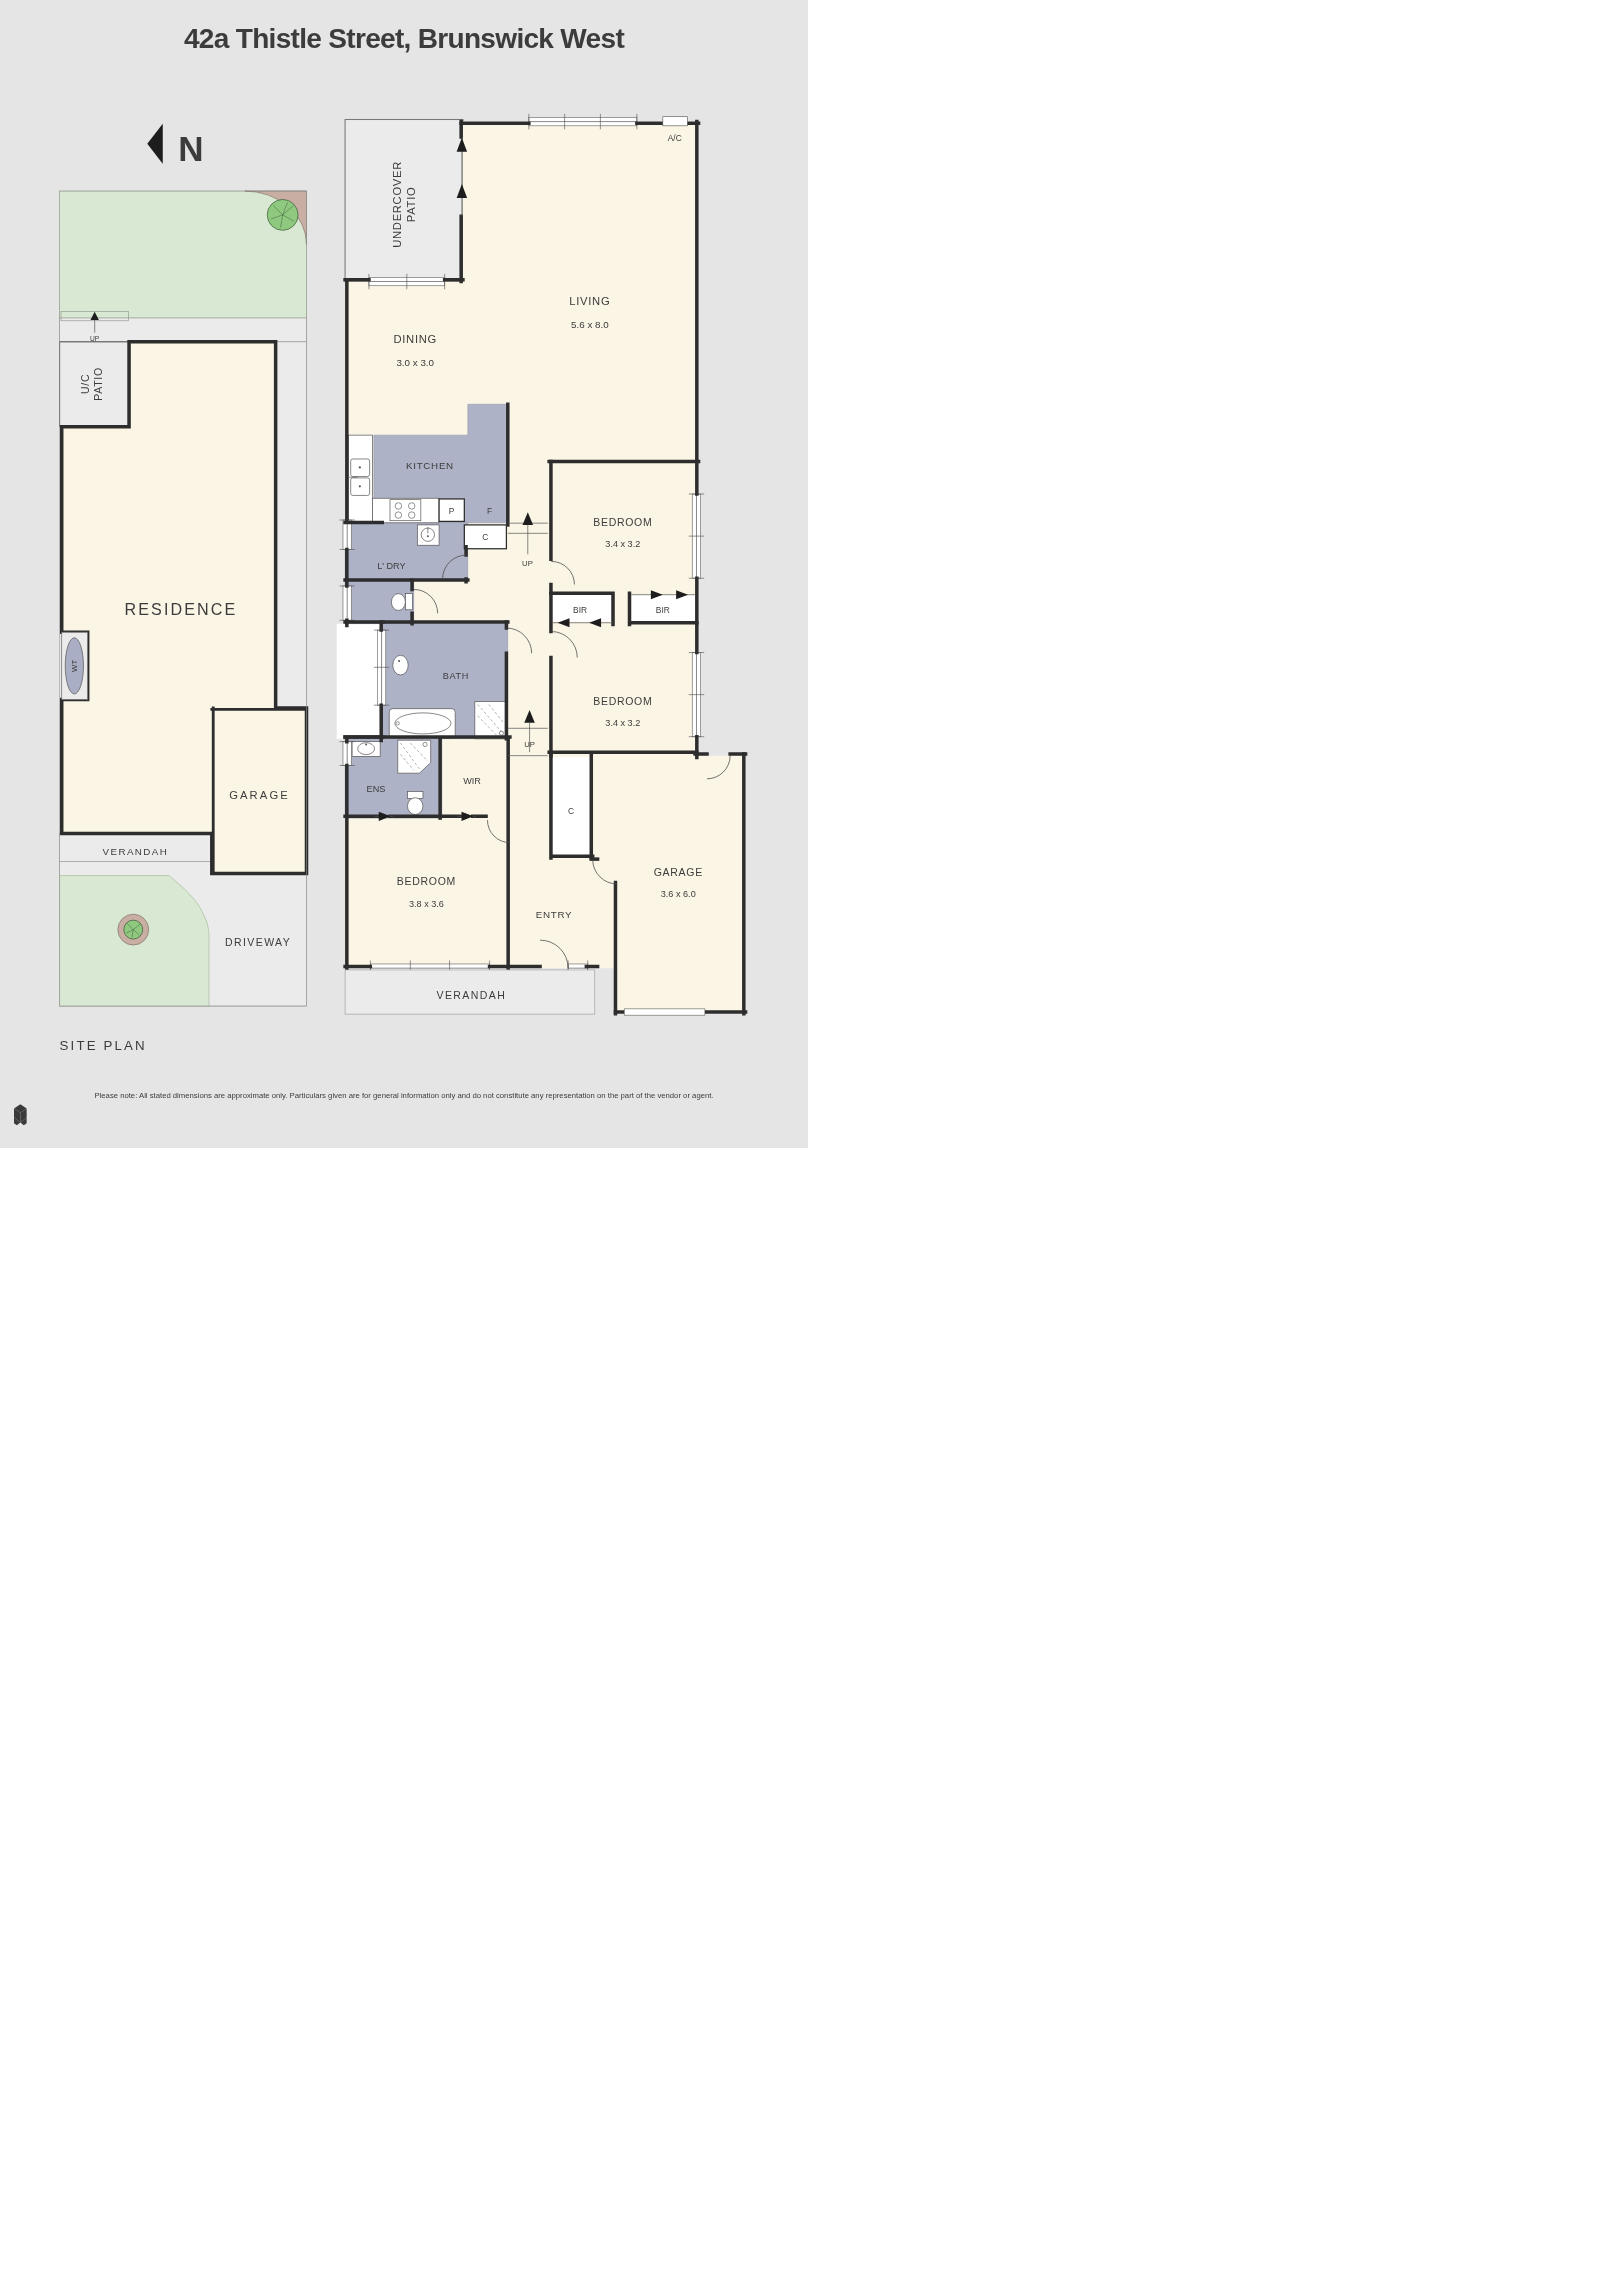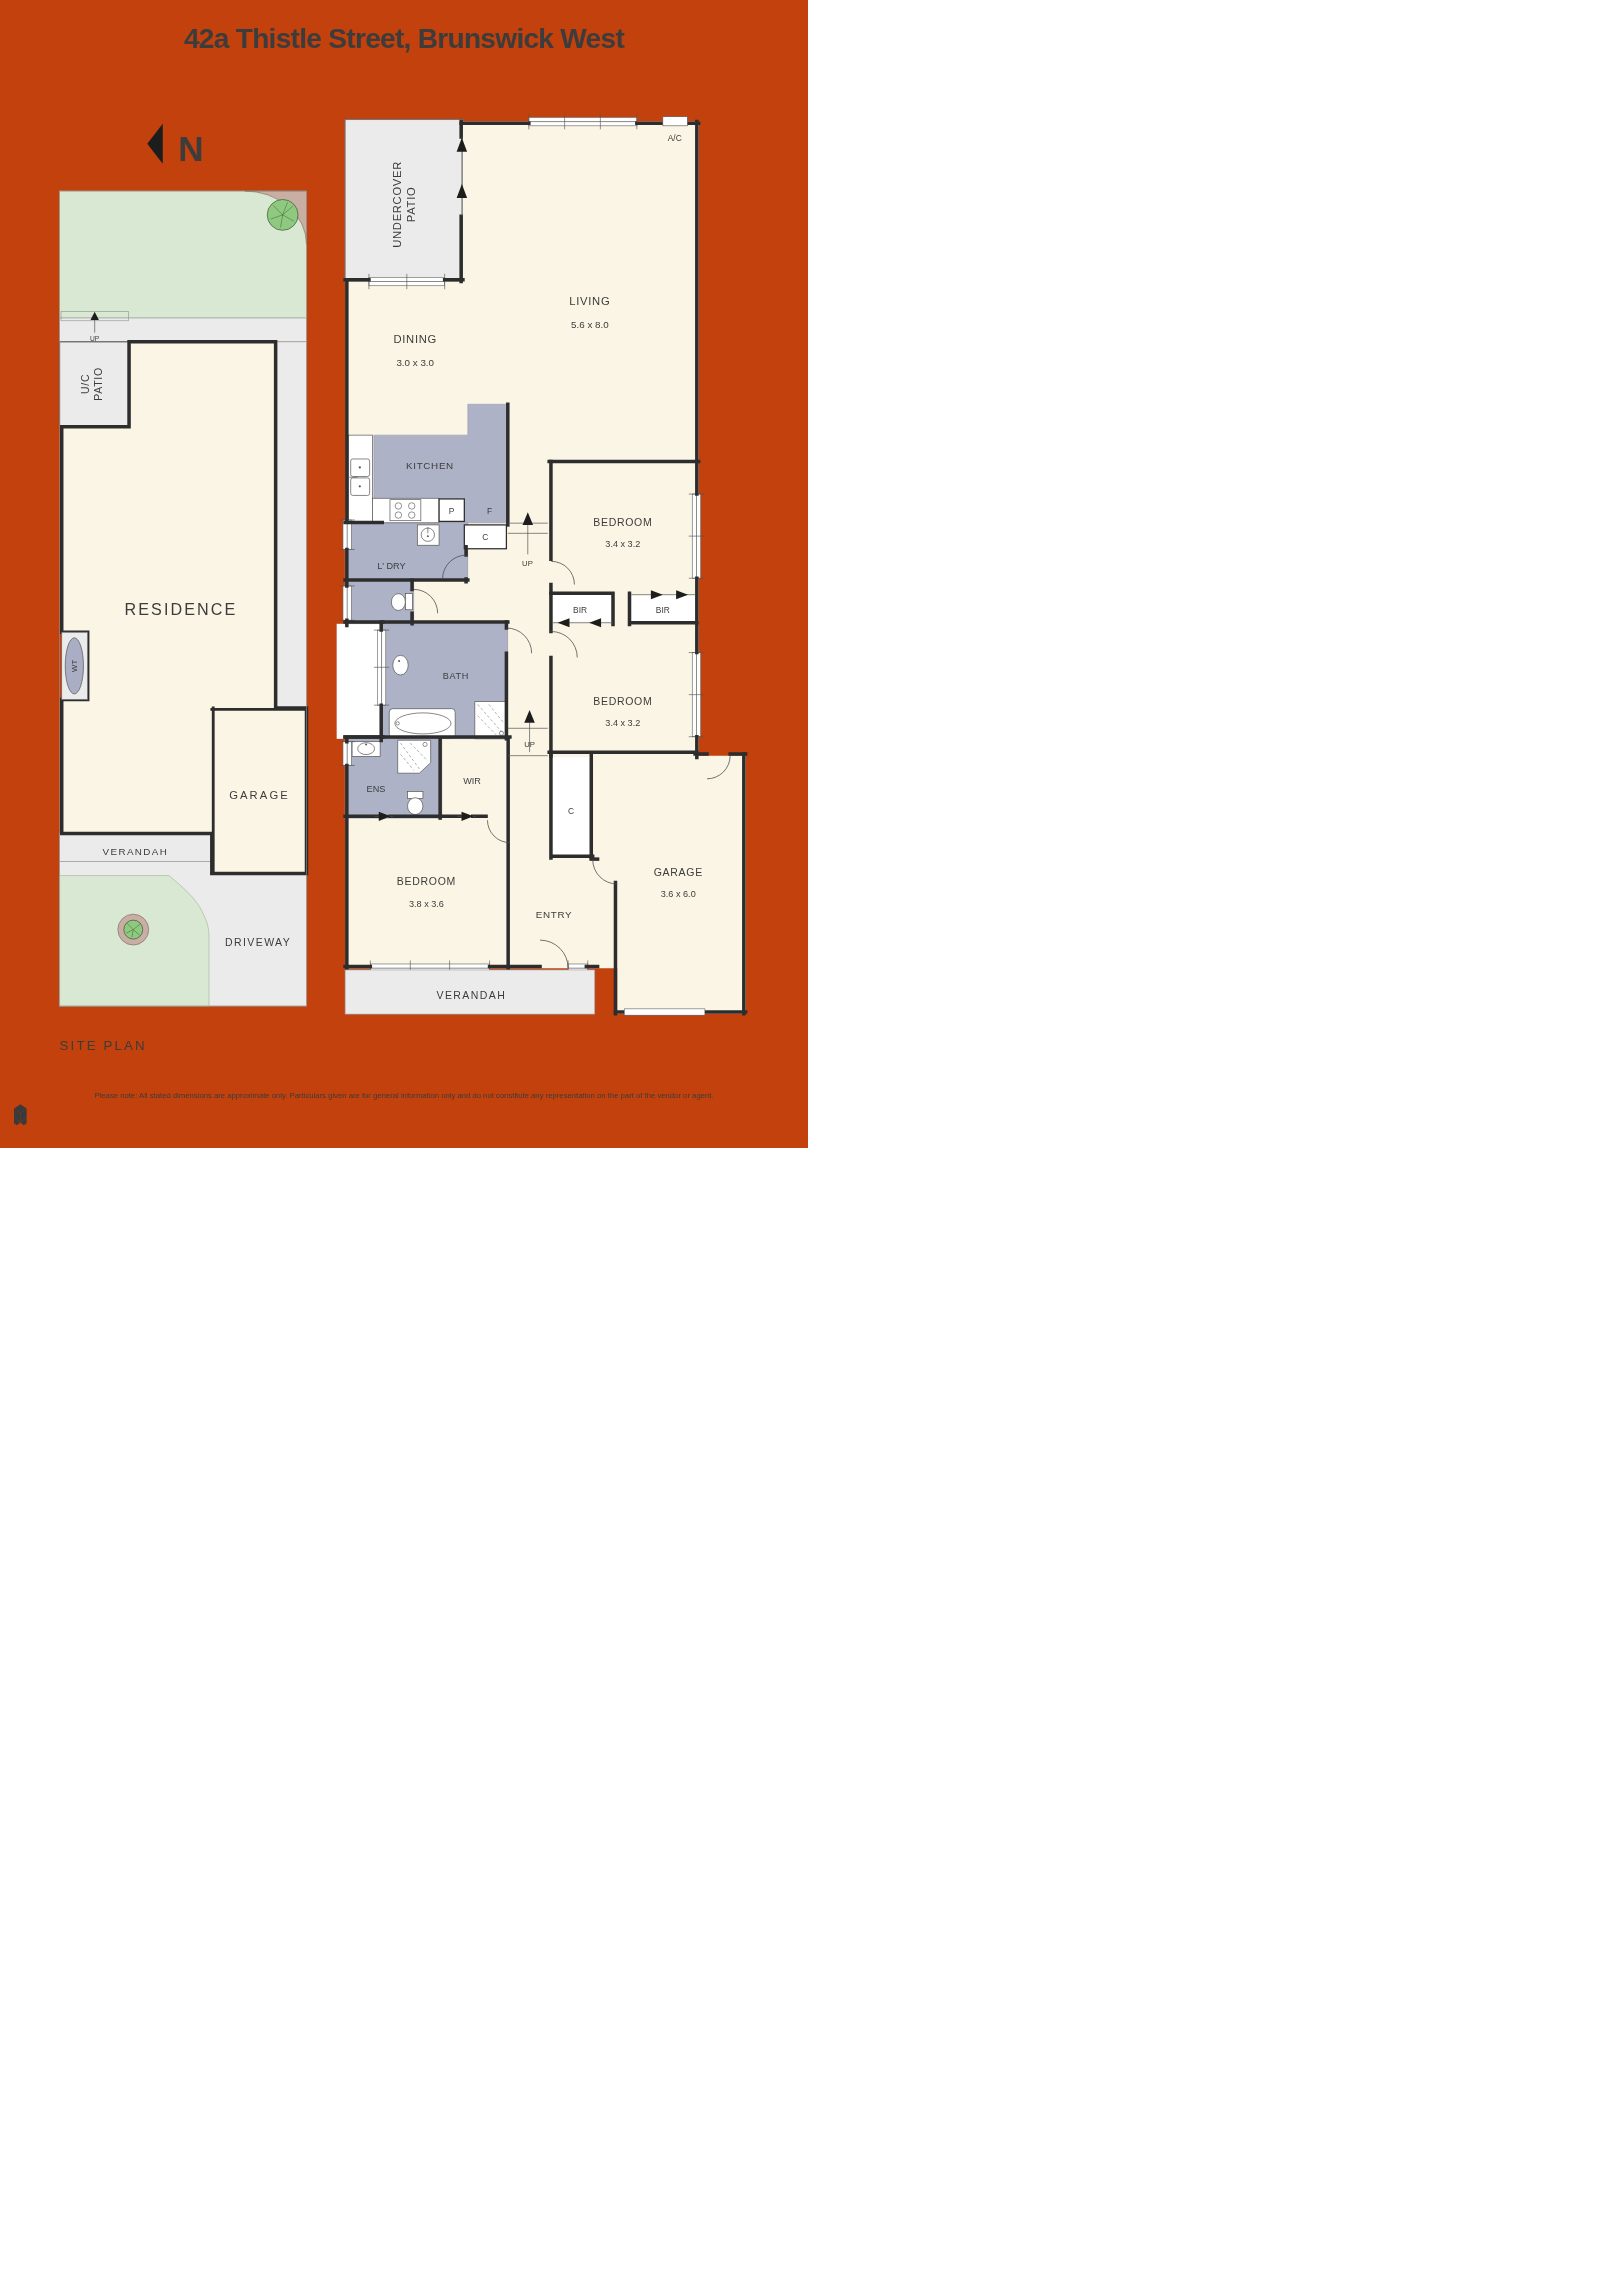--- a/index.html
+++ b/index.html
@@ -1,16 +1,16 @@
 <!DOCTYPE html>
 <html style="font-size:11.2px"><head>
 <meta charset="utf-8">
 <style>
   html,body{margin:0;padding:0;background:#ffffff;}
-  #page{position:relative;width:808px;height:1148px;background:#c2410c;overflow:hidden;}
+  #page{position:relative;width:808px;height:1148px;background:#e5e5e5;overflow:hidden;}
   svg{position:absolute;left:0;top:0;}
   text{fill:#3c3c3c;font-family:"Liberation Sans",sans-serif;}
   .wall{stroke:#2d2d2d;stroke-width:5;fill:none;stroke-linecap:square;}
   .wall4{stroke:#2d2d2d;stroke-width:4;fill:none;stroke-linecap:square;}
   .thin{stroke:#555;stroke-width:1;fill:none;}
   .tick{stroke:#555;stroke-width:0.9;fill:none;}
   .arc{stroke:#4a4a4a;stroke-width:1.1;fill:none;}
   .fix{fill:#ffffff;stroke:#555;stroke-width:1;}
   .box{fill:#ffffff;stroke:#2d2d2d;stroke-width:1.8;}
   .winb{fill:#ffffff;stroke:#666;stroke-width:0.9;}

